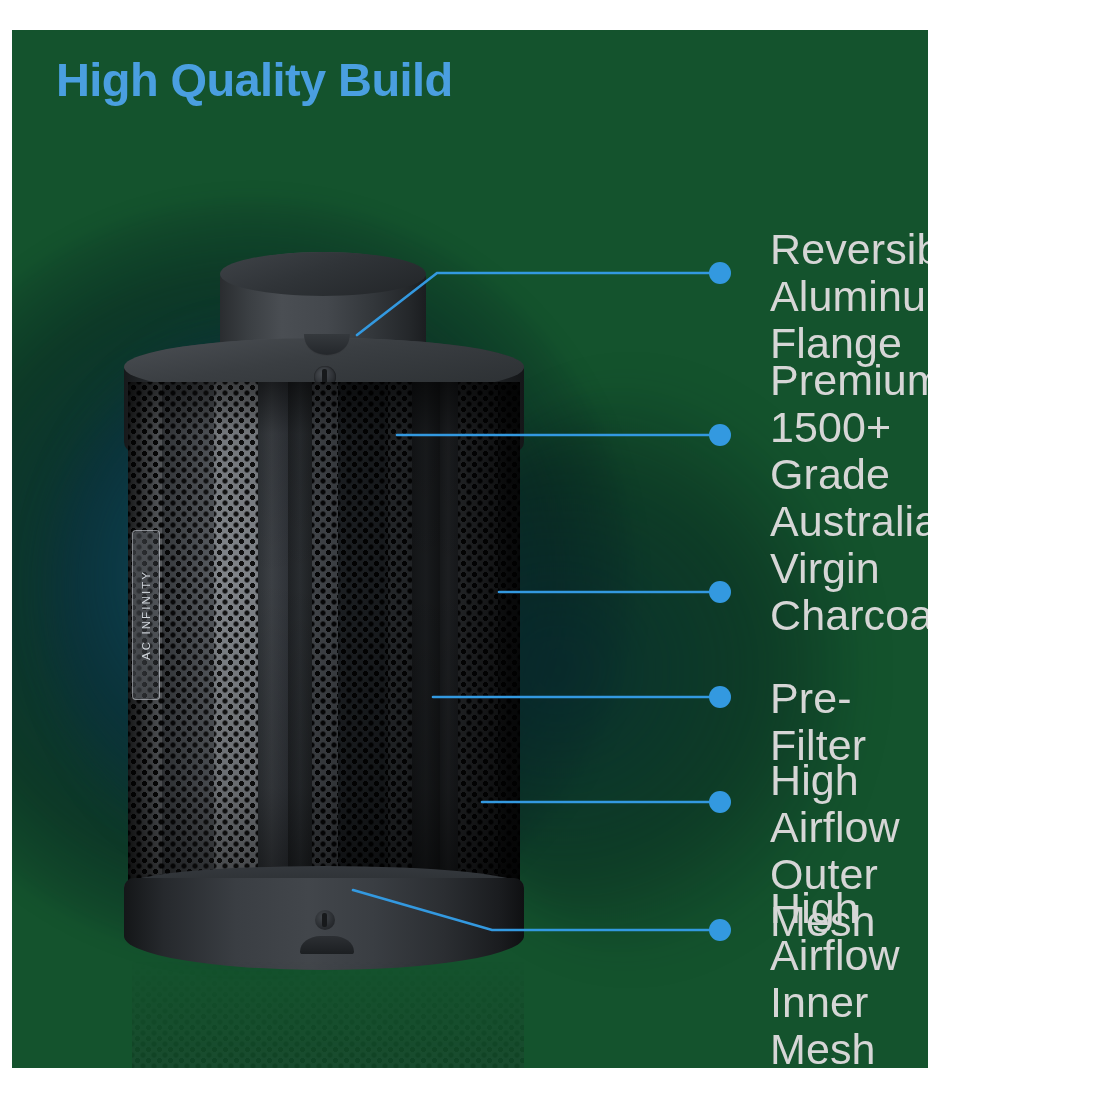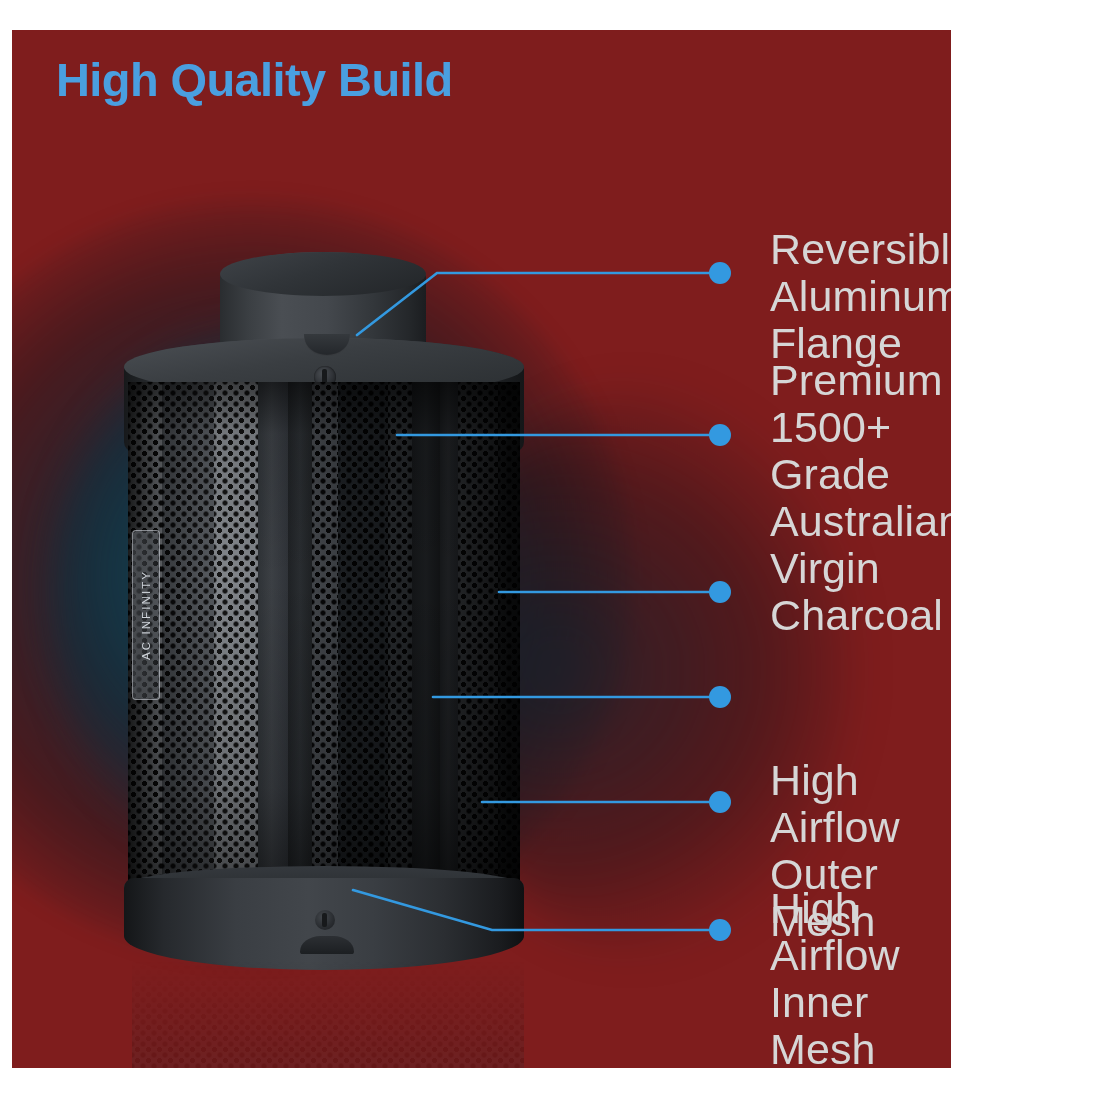--- a/index.html
+++ b/index.html
@@ -21,23 +21,22 @@
     background: #ffffff;
   }
 
   
   #canvas {
     position: absolute;
     left: 12px;
     top: 30px;
     width: 916px;
     height: 1038px;
-    background: #7f1d1d;
+    background: #14532d;
     overflow: hidden;
-    padding-left: 23px;
   }
   
   #glow-a {
     position: absolute;
     left: -140px;
     top: 170px;
     width: 760px;
     height: 760px;
     border-radius: 50%;
     background: radial-gradient(ellipse at 50% 50%,
@@ -429,19 +428,20 @@
     <div class="dot" style="left:708px;top:562px;"></div>
     <div class="dot" style="left:708px;top:667px;"></div>
     <div class="dot" style="left:708px;top:772px;"></div>
     <div class="dot" style="left:708px;top:900px;"></div>
 
     <div class="callout" style="top:196px;">Reversible
 Aluminum Flange</div>
     <div class="callout" style="top:327px;">Premium 1500+
 Grade Australian
 Virgin Charcoal</div>
+    <div class="callout" style="top:645px;">Pre-Filter</div>
     <div class="callout" style="top:727px;">High Airflow
 Outer Mesh</div>
     <div class="callout" style="top:855px;">High Airflow
 Inner Mesh</div>
 
   </div>
 </div>
 
 </body></html>

